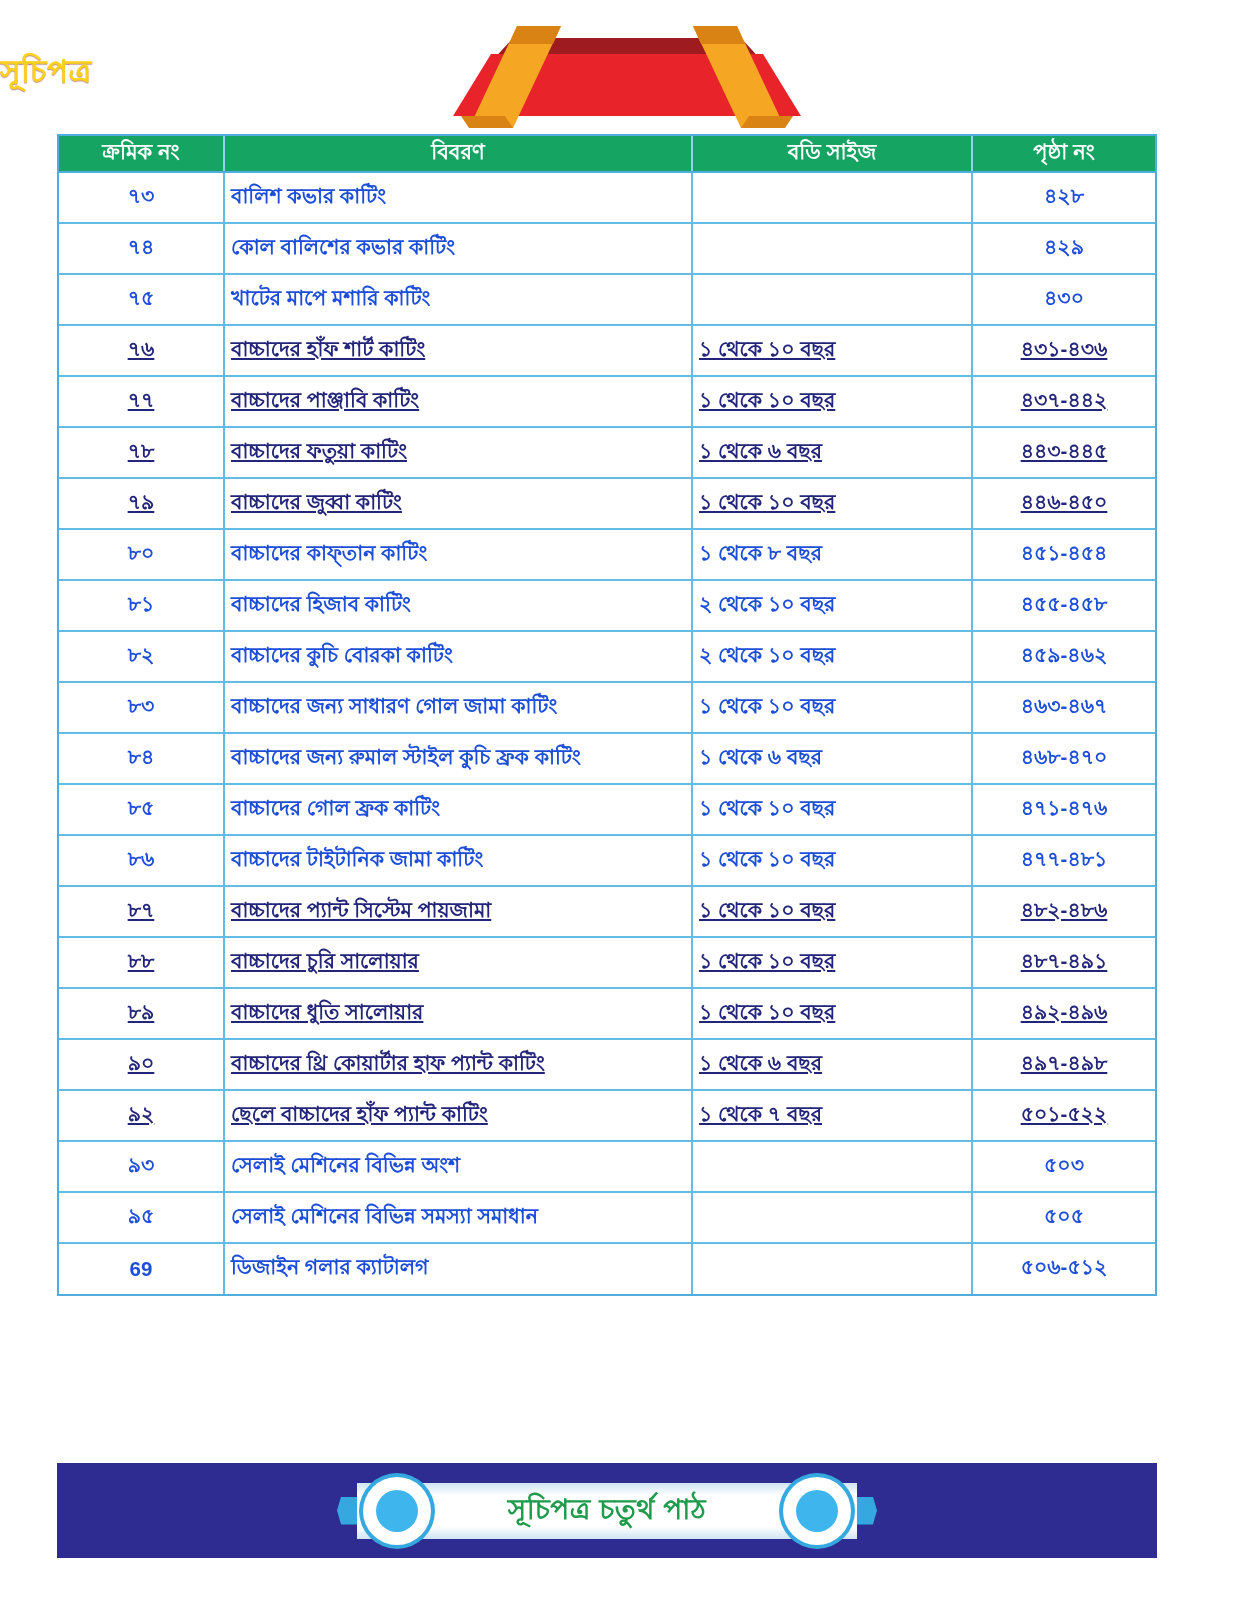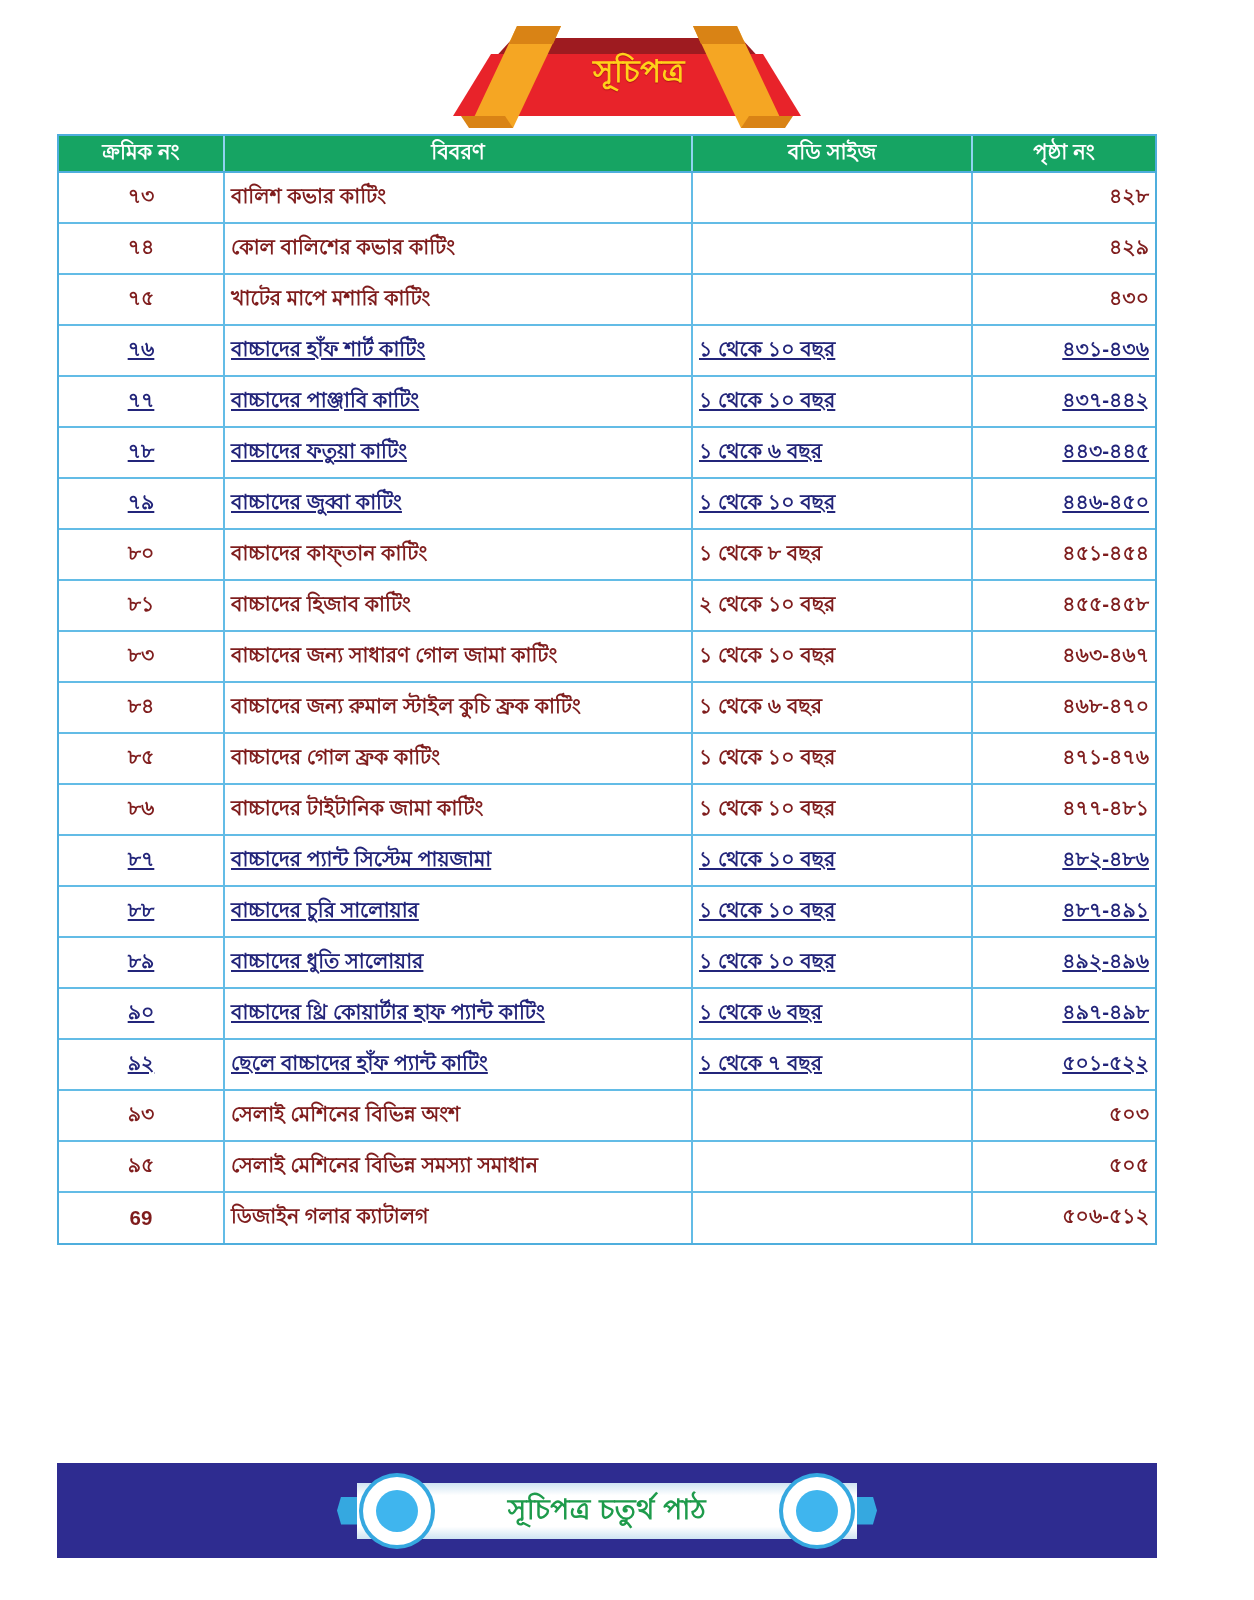--- a/index.html
+++ b/index.html
@@ -28,28 +28,26 @@
     transform: translateX(-50%);
     width: 404px;
     height: 108px;
   }
   .ribbon svg { display: block; }
   .ribbon-title {
     position: absolute;
     left: 0;
     right: 0;
     top: 47px;
-    text-align: center;
     color: #FFD11A;
     font-size: 31px;
     font-weight: bold;
     letter-spacing: 0.5px;
     text-shadow: 0 1px 1px rgba(120,0,0,0.45);
     pointer-events: none;
-    padding-left: 24px;
   }
 
   
   .table-outer {
     position: absolute;
     left: 57px;
     top: 134px;
     width: 1100px;
     border: 2px solid #4FAEDD;
     box-sizing: border-box;
@@ -88,23 +86,23 @@
     padding: 0 6px;
     box-sizing: border-box;
     white-space: nowrap;
   }
   table.toc tbody tr:last-child td { border-bottom: none; }
   table.toc tbody td:last-child { border-right: none; }
 
   td.sl   { text-align: center; }
   td.desc { text-align: left; padding-left: 18px; margin-top: 20px; }
   td.size { text-align: left; }
-  td.page { text-align: right; }
-
-  tr.red  td { color: #7f1d1d; }
+  td.page { text-align: center; }
+
+  tr.red  td { color: #1d4ed8; }
   tr.blue td { color: #23257A; text-decoration: underline; }
 
   
   .footer-wrap {
     position: absolute;
     left: 57px;
     top: 1463px;
     width: 1100px;
     height: 95px;
     background: #2E2C90;
@@ -255,20 +253,26 @@
           <td class="size">১ থেকে ৮ বছর</td>
           <td class="page">৪৫১-৪৫৪</td>
         </tr>
         <tr class="red">
           <td class="sl">৮১</td>
           <td class="desc">বাচ্চাদের হিজাব কাটিং</td>
           <td class="size">২ থেকে ১০ বছর</td>
           <td class="page">৪৫৫-৪৫৮</td>
         </tr>
         <tr class="red">
+          <td class="sl">৮২</td>
+          <td class="desc">বাচ্চাদের কুচি বোরকা কাটিং</td>
+          <td class="size">২ থেকে ১০ বছর</td>
+          <td class="page">৪৫৯-৪৬২</td>
+        </tr>
+        <tr class="red">
           <td class="sl">৮৩</td>
           <td class="desc">বাচ্চাদের জন্য সাধারণ গোল জামা কাটিং</td>
           <td class="size">১ থেকে ১০ বছর</td>
           <td class="page">৪৬৩-৪৬৭</td>
         </tr>
         <tr class="red">
           <td class="sl">৮৪</td>
           <td class="desc">বাচ্চাদের জন্য রুমাল স্টাইল কুচি ফ্রক কাটিং</td>
           <td class="size">১ থেকে ৬ বছর</td>
           <td class="page">৪৬৮-৪৭০</td>

